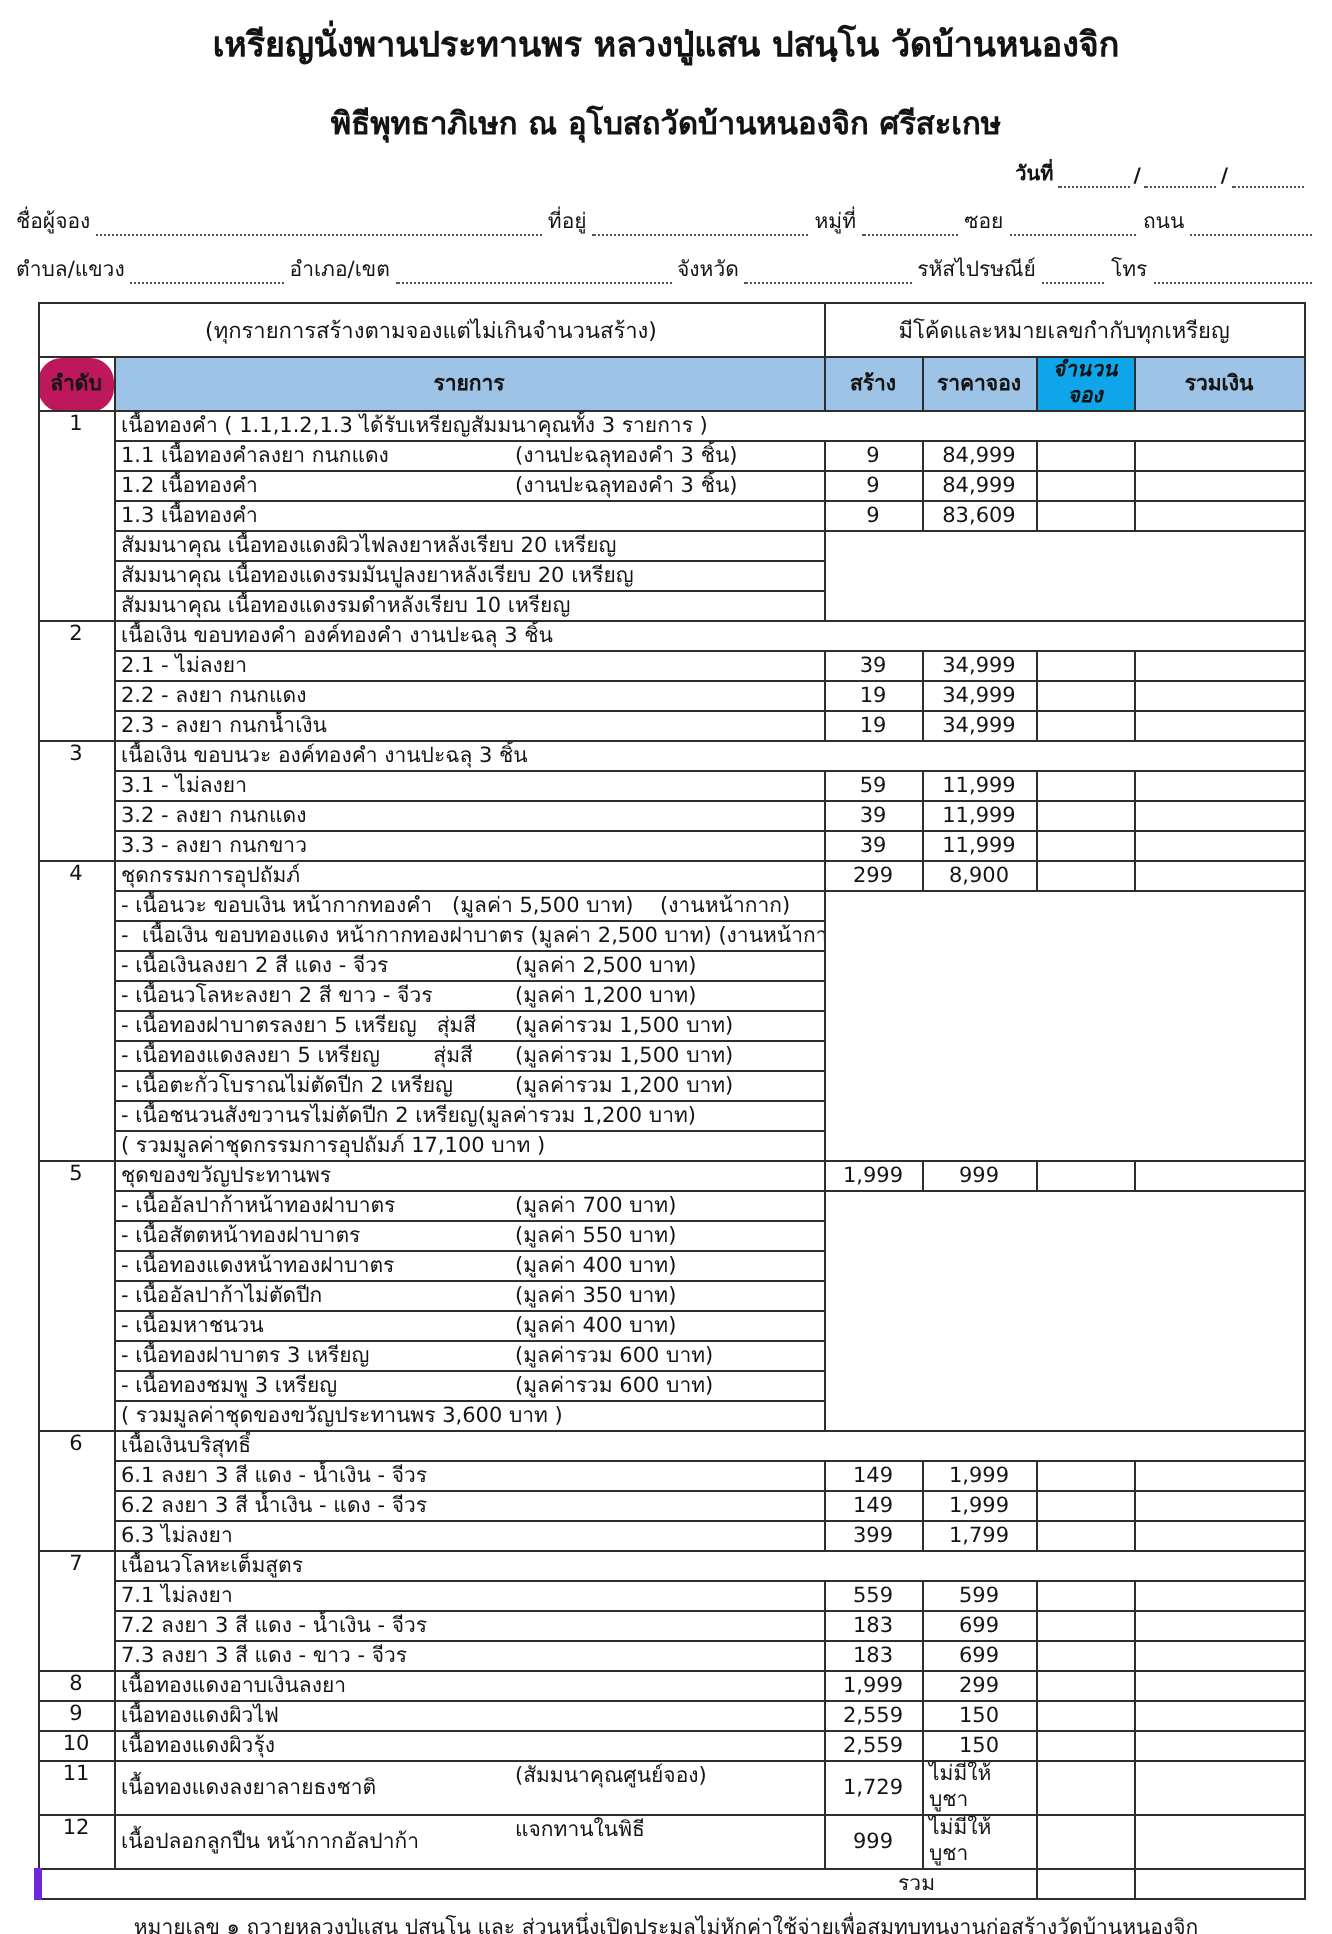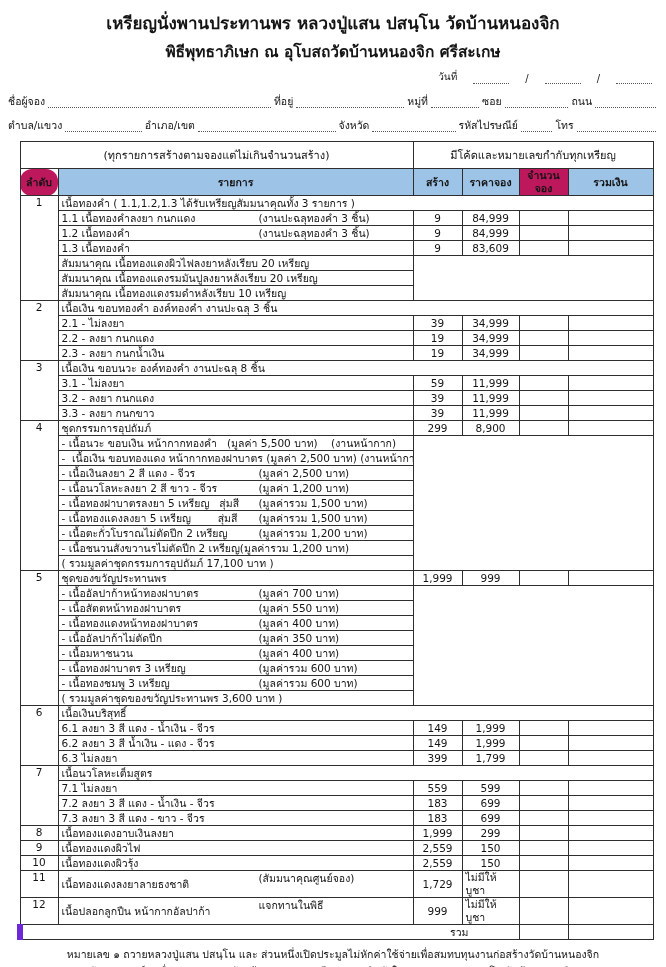--- a/index.html
+++ b/index.html
@@ -1,37 +1,37 @@
 <!DOCTYPE html>
 <html><head>
 <meta charset="utf-8">
 <style>
   html,body{margin:0;padding:0;}
   .page{width:666px;height:967px;background:#ffffff;color:#141414;overflow:hidden;
         font-family:"DejaVu Sans","Liberation Sans",sans-serif;position:relative;}
   .title{text-align:center;font-weight:bold;font-size:17px;padding-top:13px;line-height:21px;}
-  .subtitle{text-align:center;font-weight:bold;font-size:15.5px;margin-top:8px;line-height:20px;}
+  .subtitle{text-align:center;font-weight:bold;font-size:15.5px;margin-top:18px;line-height:20px;}
   .date-row{display:flex;justify-content:flex-end;align-items:flex-end;margin:7px 14px 0 0;
-            font-size:10px;gap:16px;}
+            font-size:10px;gap:2px;font-weight:bold;}
   .date-dots{width:36px;border-bottom:1px dotted #555;height:11px;display:inline-block;}
   .form-line{display:flex;align-items:flex-end;margin:11px 10px 0 8px;font-size:10.5px;gap:3px;justify-content:center;}
   .form-line .lab{white-space:nowrap;line-height:13px;}
   .form-line .dots{border-bottom:1px dotted #555;height:11px;}
   table{border-collapse:collapse;margin:9px 0 0 17px;table-layout:fixed;width:633px;}
   td{border:1px solid #2e2e2e;font-size:10.5px;line-height:13px;height:14px;
      padding:0 3px;vertical-align:middle;overflow:hidden;}
   .hd-top td{text-align:center;font-weight:normal;height:26px;font-size:11px;background:#fff;}
   .hd-cols td{text-align:center;font-weight:bold;height:20px;}
   .c-no{text-align:center;vertical-align:top;}
   .c-num{text-align:center;}
   .c-num.left{text-align:left;}
   .c-label{position:relative;}
   .c-label .lbl{white-space:pre;}
   .c-label .note{position:absolute;left:200px;top:0;line-height:14px;white-space:pre;}
-  .c-total{text-align:right;padding-right:50px;border-left:6px solid #6d28d9;}
+  .c-total{text-align:right;padding-right:50px;border-left:4px solid #6d28d9;}
   .footer{margin-top:6px;text-align:center;font-size:10.5px;line-height:17px;}
 </style>
 </head>
 <body>
 
 <div class="page">
   <div class="title">เหรียญนั่งพานประทานพร หลวงปู่แสน ปสนฺโน วัดบ้านหนองจิก</div>
   <div class="subtitle">พิธีพุทธาภิเษก ณ อุโบสถวัดบ้านหนองจิก ศรีสะเกษ</div>
 
   <div class="date-row">
@@ -80,21 +80,21 @@
     <thead id="order-thead">
         <tr class="hd-top">
           <td colspan="2">(ทุกรายการสร้างตามจองแต่ไม่เกินจำนวนสร้าง)</td>
           <td colspan="4">มีโค้ดและหมายเลขกำกับทุกเหรียญ</td>
         </tr>
         <tr class="hd-cols">
           <td style="background: #be185d; border-radius: 12px;">ลำดับ</td>
           <td style="background: rgb(157, 195, 230);">รายการ</td>
           <td style="background: rgb(157, 195, 230);">สร้าง</td>
           <td style="background: rgb(157, 195, 230);">ราคาจอง</td>
-          <td style="background: #be185d;">จำนวนจอง</td>
+          <td style="background: #0ea5e9; font-style: italic;">จำนวนจอง</td>
           <td style="background: rgb(157, 195, 230);">รวมเงิน</td>
         </tr>
       </thead>
     <tbody id="order-tbody">
         <tr class="r-section">
           <td class="c-no" rowspan="7">1</td>
           <td class="c-label" colspan="5"><span class="lbl">เนื้อทองคำ ( 1.1,1.2,1.3 ได้รับเหรียญสัมมนาคุณทั้ง 3 รายการ )</span></td>
         </tr>
         <tr class="r-item">
           <td class="c-label"><span class="lbl">1.1 เนื้อทองคำลงยา กนกแดง</span><span class="note">(งานปะฉลุทองคำ 3 ชิ้น)</span></td>
@@ -147,21 +147,21 @@
         </tr>
         <tr class="r-item">
           <td class="c-label"><span class="lbl">2.3 - ลงยา กนกน้ำเงิน</span></td>
           <td class="c-num">19</td>
           <td class="c-num">34,999</td>
           <td class="c-num"></td>
           <td class="c-num"></td>
         </tr>
         <tr class="r-section">
           <td class="c-no" rowspan="4">3</td>
-          <td class="c-label" colspan="5"><span class="lbl">เนื้อเงิน ขอบนวะ องค์ทองคำ งานปะฉลุ 8 ชิ้น</span></td>
+          <td class="c-label" colspan="5"><span class="lbl">เนื้อเงิน ขอบนวะ องค์ทองคำ งานปะฉลุ 3 ชิ้น</span></td>
         </tr>
         <tr class="r-item">
           <td class="c-label"><span class="lbl">3.1 - ไม่ลงยา</span></td>
           <td class="c-num">59</td>
           <td class="c-num">11,999</td>
           <td class="c-num"></td>
           <td class="c-num"></td>
         </tr>
         <tr class="r-item">
           <td class="c-label"><span class="lbl">3.2 - ลงยา กนกแดง</span></td>

